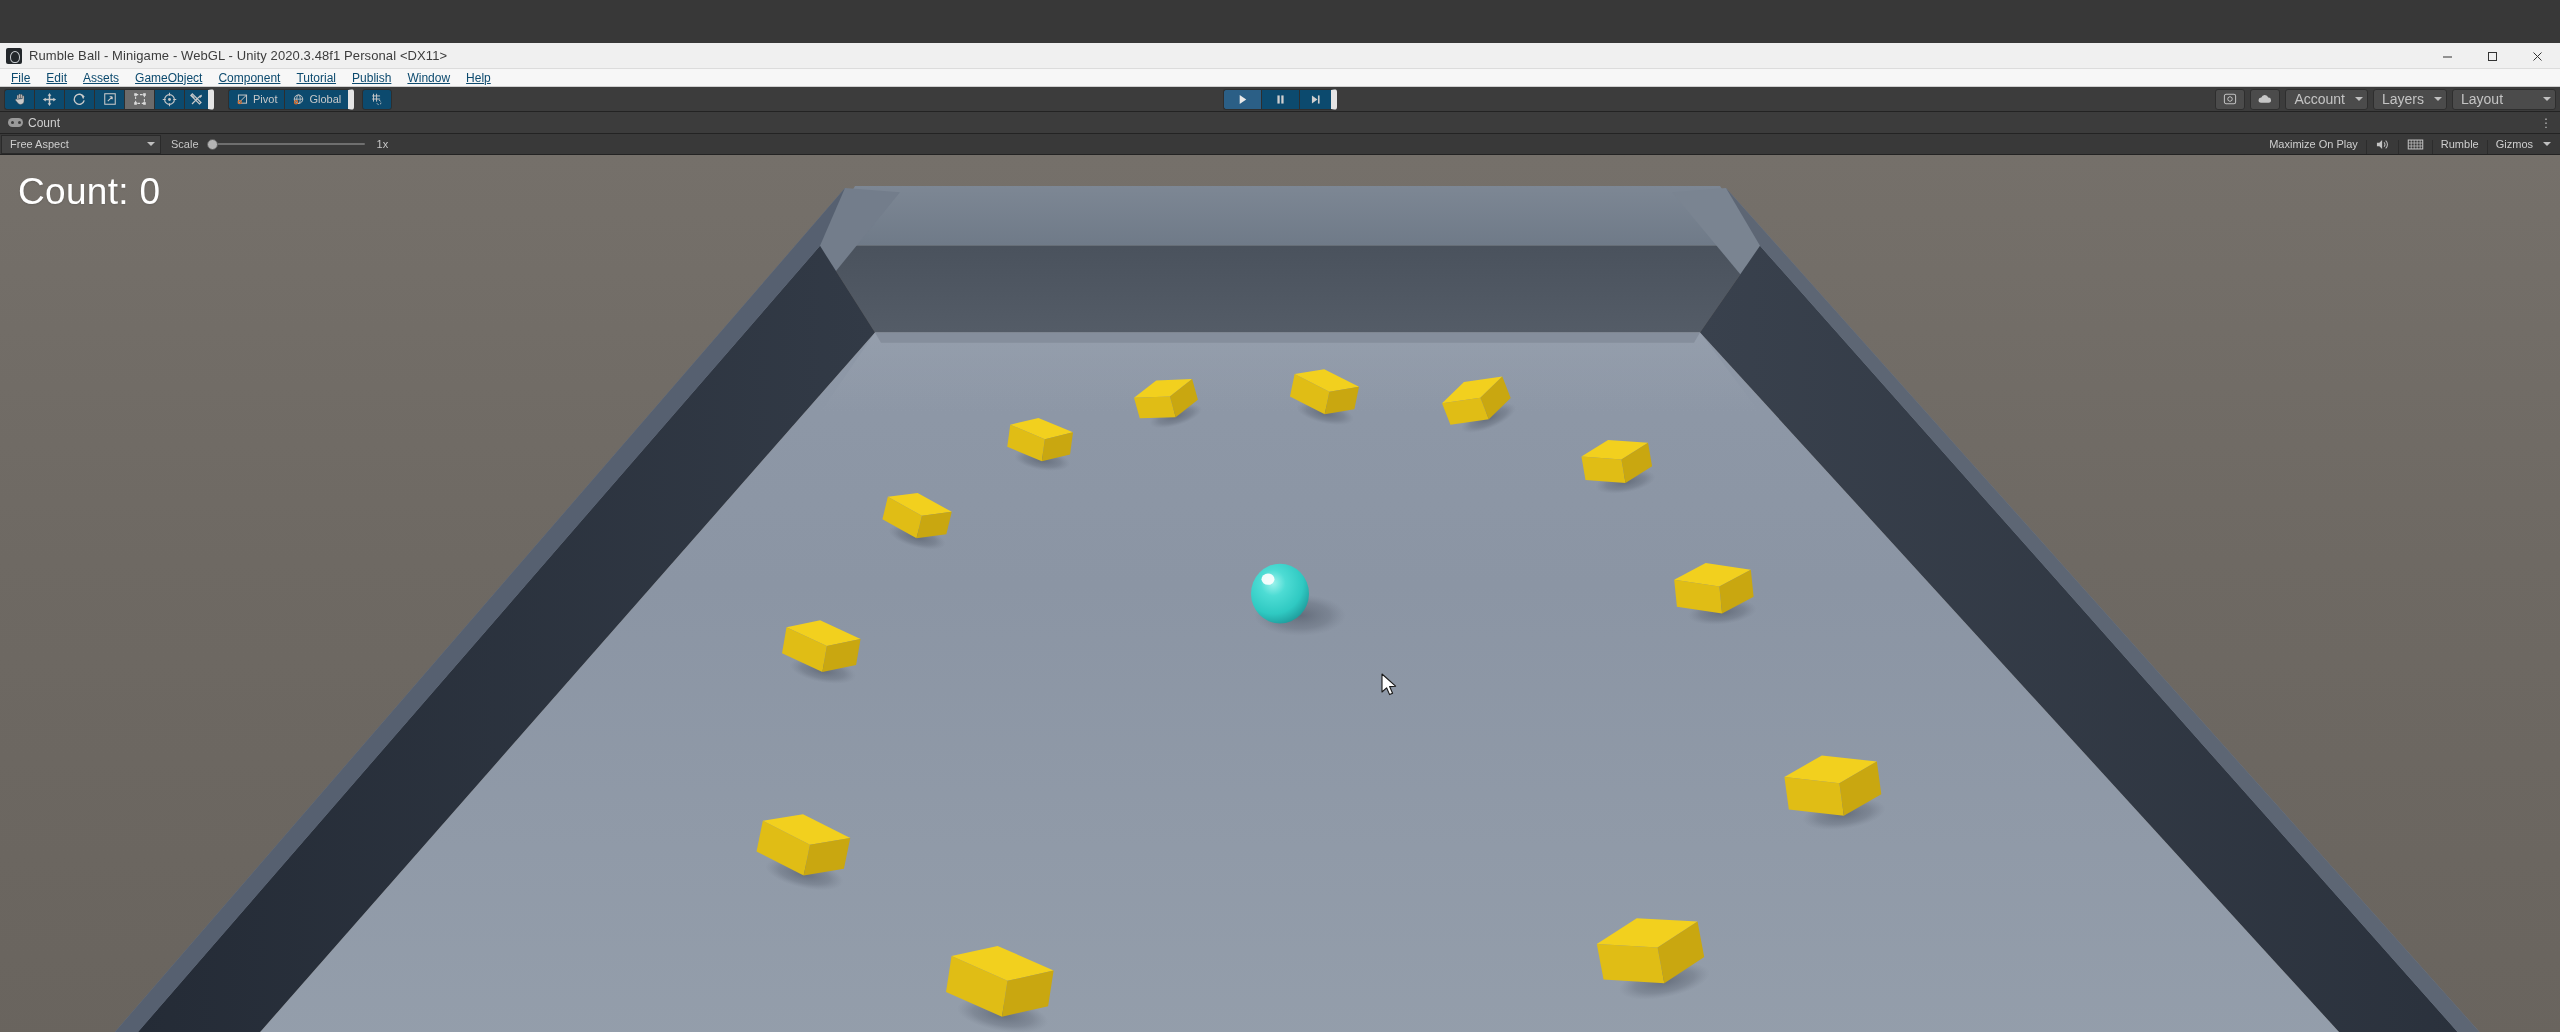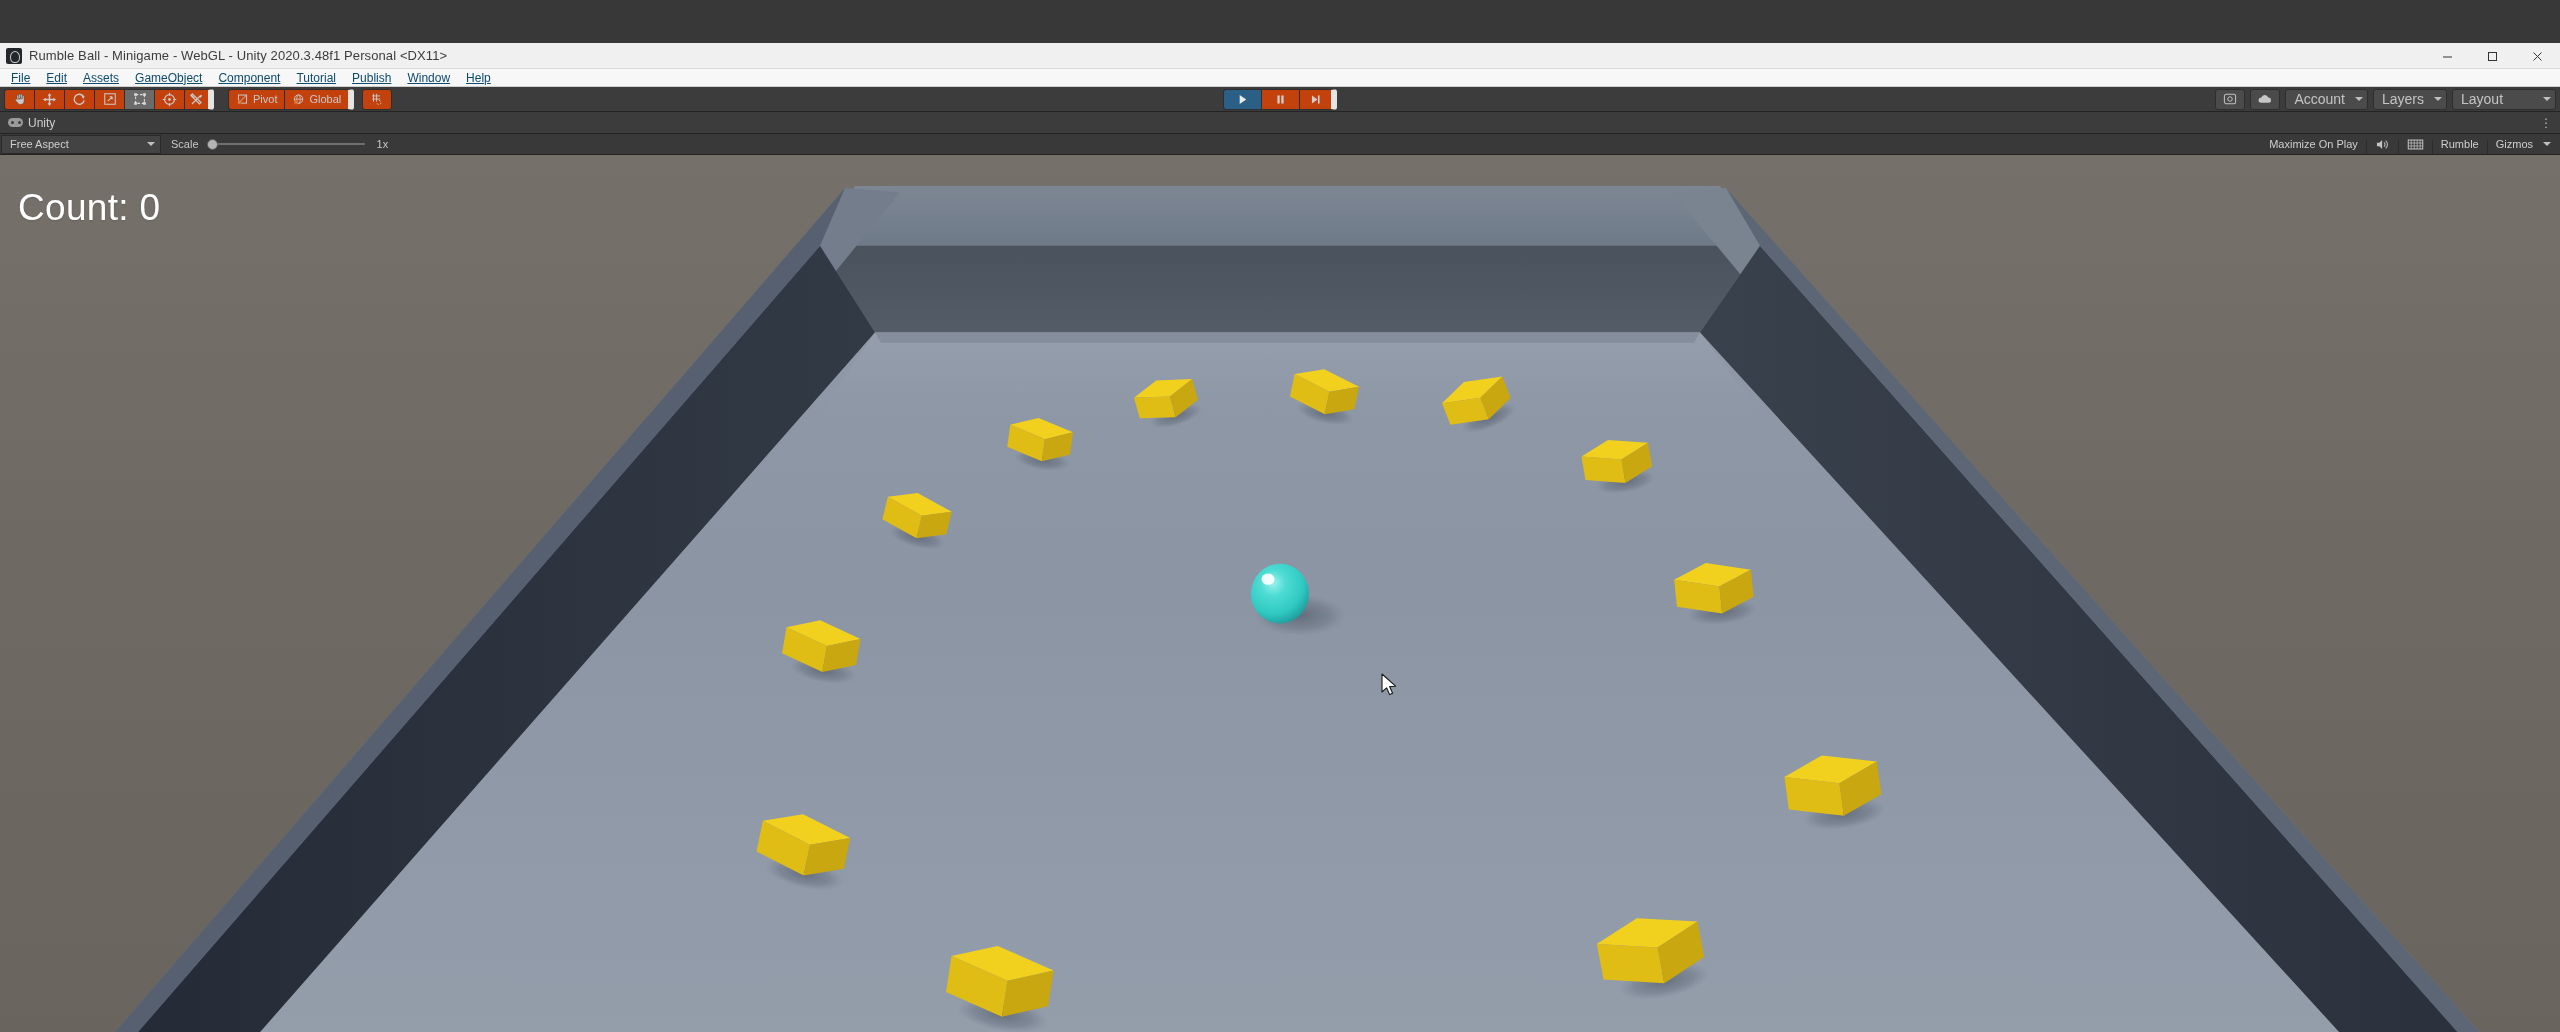--- a/index.html
+++ b/index.html
@@ -46,21 +46,21 @@
     white-space: nowrap; cursor: default; text-decoration: underline;
   }
 
   
   .toolbar {
     height: 25px; background: #3c3c3c; display: flex; align-items: center;
     flex: 0 0 25px; border-bottom: 1px solid #232323; position: relative;
   }
   .tool-group { display: flex; align-items: center; height: 21px; margin-left: 4px; }
   .tbtn {
-    height: 21px; min-width: 30px; background: #c2410c; border: 1px solid #2e2e2e;
+    height: 21px; min-width: 30px; background: #0c4a6e; border: 1px solid #2e2e2e;
     border-right: none; display: flex; align-items: center; justify-content: center;
     color: #c4c4c4; cursor: pointer;
   }
   .tbtn:first-child { border-radius: 3px 0 0 3px; }
   .tbtn:last-child { border-radius: 0 3px 3px 0; border-right: 6px solid #e5e5e5; }
   .tbtn.sel { background: #6b6b6b; }
   .tbtn.single { border-right: 1px solid #2e2e2e; border-radius: 3px; margin-left: 8px; }
   .tbtn.wide { padding: 0 7px; font-size: 11px; gap: 4px; }
   .tb-label { color: #c9c9c9; font-size: 11px; }
 
@@ -147,21 +147,21 @@
     position: absolute; inset: 0;
     background: linear-gradient(180deg, #75706a 0%, #6e6963 45%, #69645e 100%);
   }
 
   
   .floor {
     position: absolute; left: 0; top: 0; width: 100%; height: 100%;
   }
 
   .count-text {
-    position: absolute; left: 18px; top: 32px;
+    position: absolute; left: 18px; top: 16px;
     font-size: 37px; color: #ffffff; font-family: "Liberation Sans", sans-serif;
     letter-spacing: .3px; text-shadow: 0 1px 2px rgba(0,0,0,.12);
     user-select: none;
   }
 
   .cursor { position: absolute; pointer-events: none; }
 
   
   .statusbar {
     height: 20px; background: #3c3c3c; display: flex; align-items: center;
@@ -331,21 +331,21 @@
       <div class="rbtn drop" style="min-width:104px">
         <span>Layout</span>
         <span class="caret"></span>
       </div>
     </div>
   </div>
 
   <div class="tabstrip">
     <div class="tab active">
       <span class="gamepad"></span>
-      <span>Unity</span>
+      <span>Count</span>
     </div>
     <div class="tab-spacer"></div>
     <div class="tabstrip-kebab">⋮</div>
   </div>
 
   <div class="gametoolbar">
     <div class="aspect-drop">
       <span>Free Aspect</span>
       <span class="caret"></span>
     </div>

